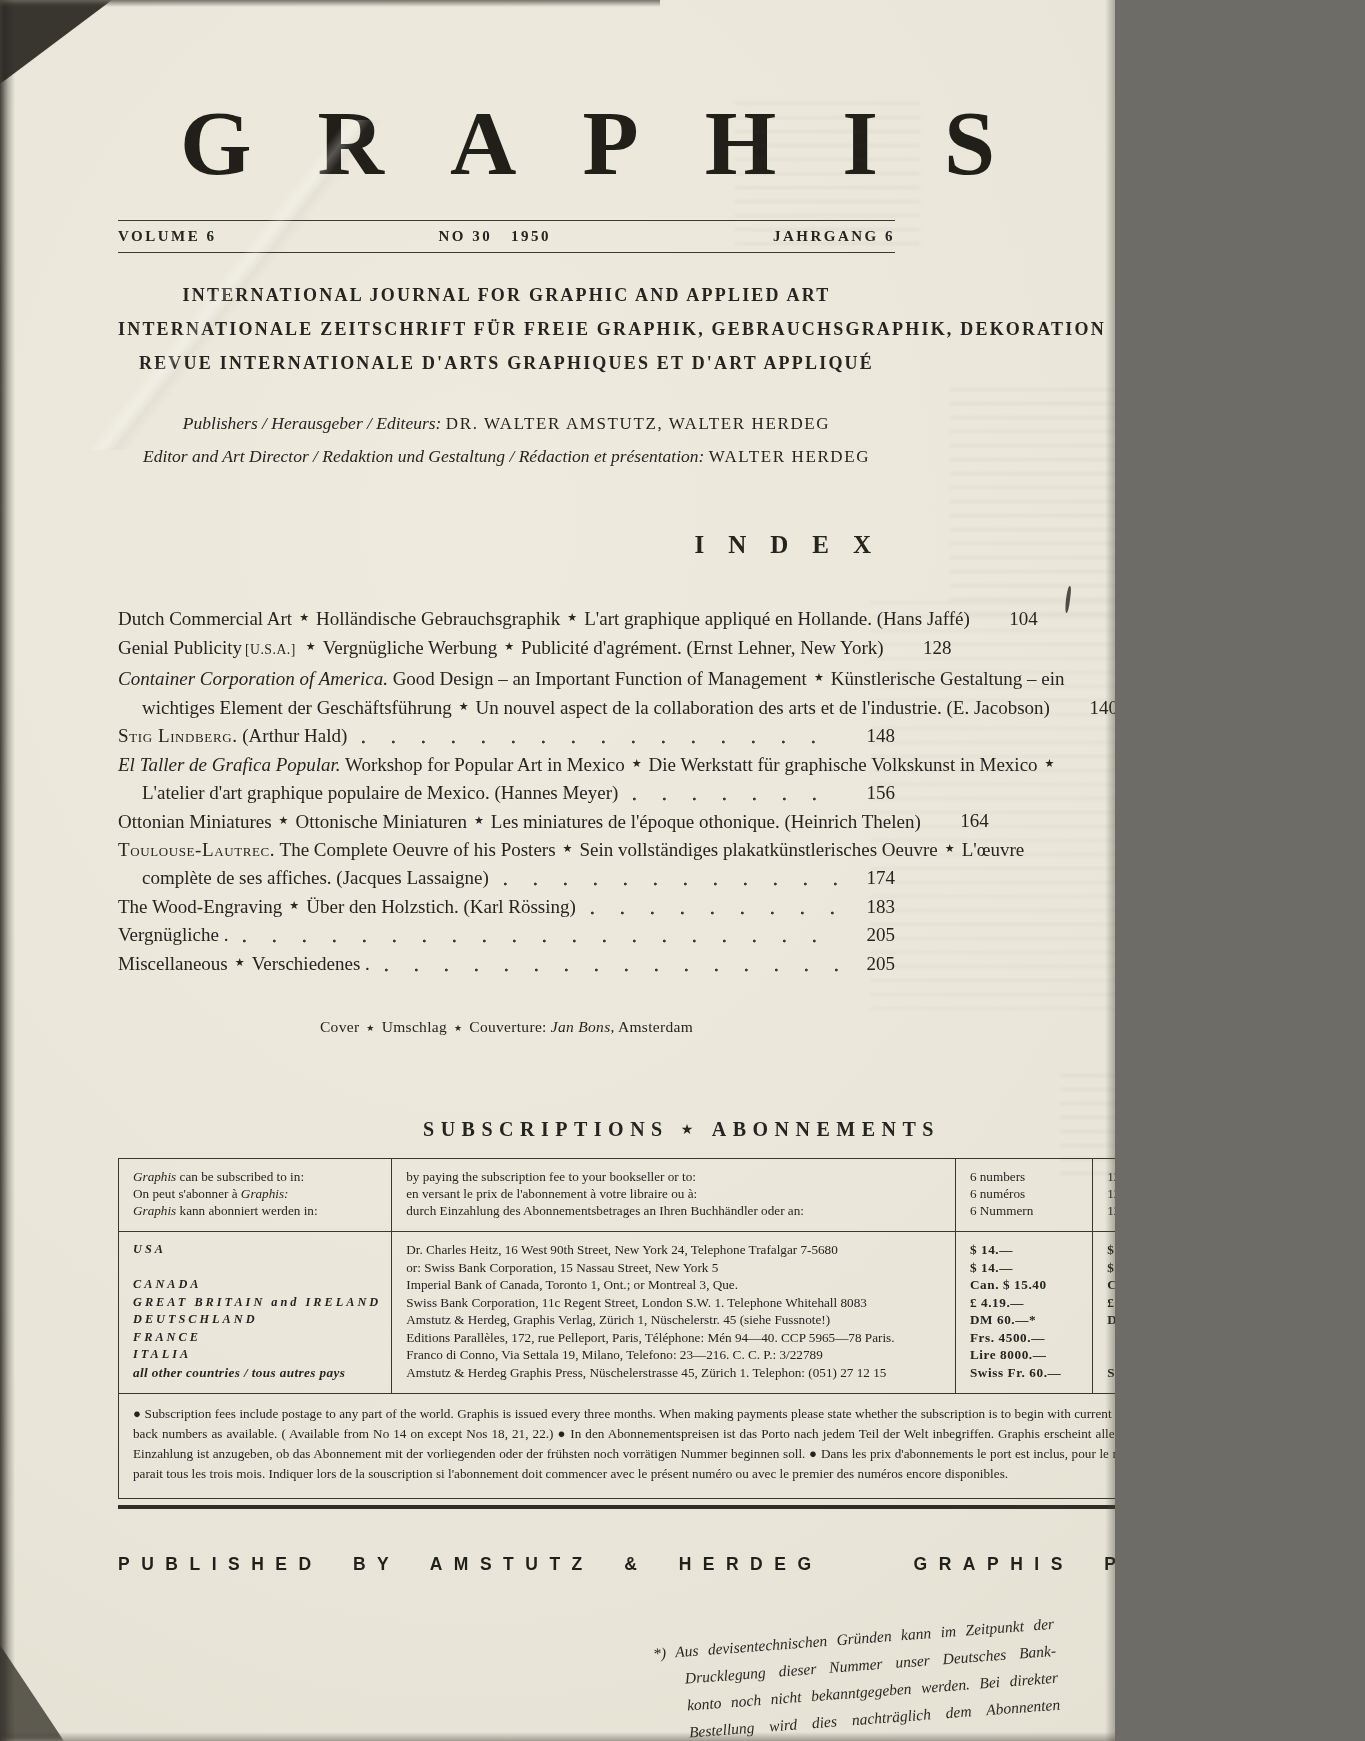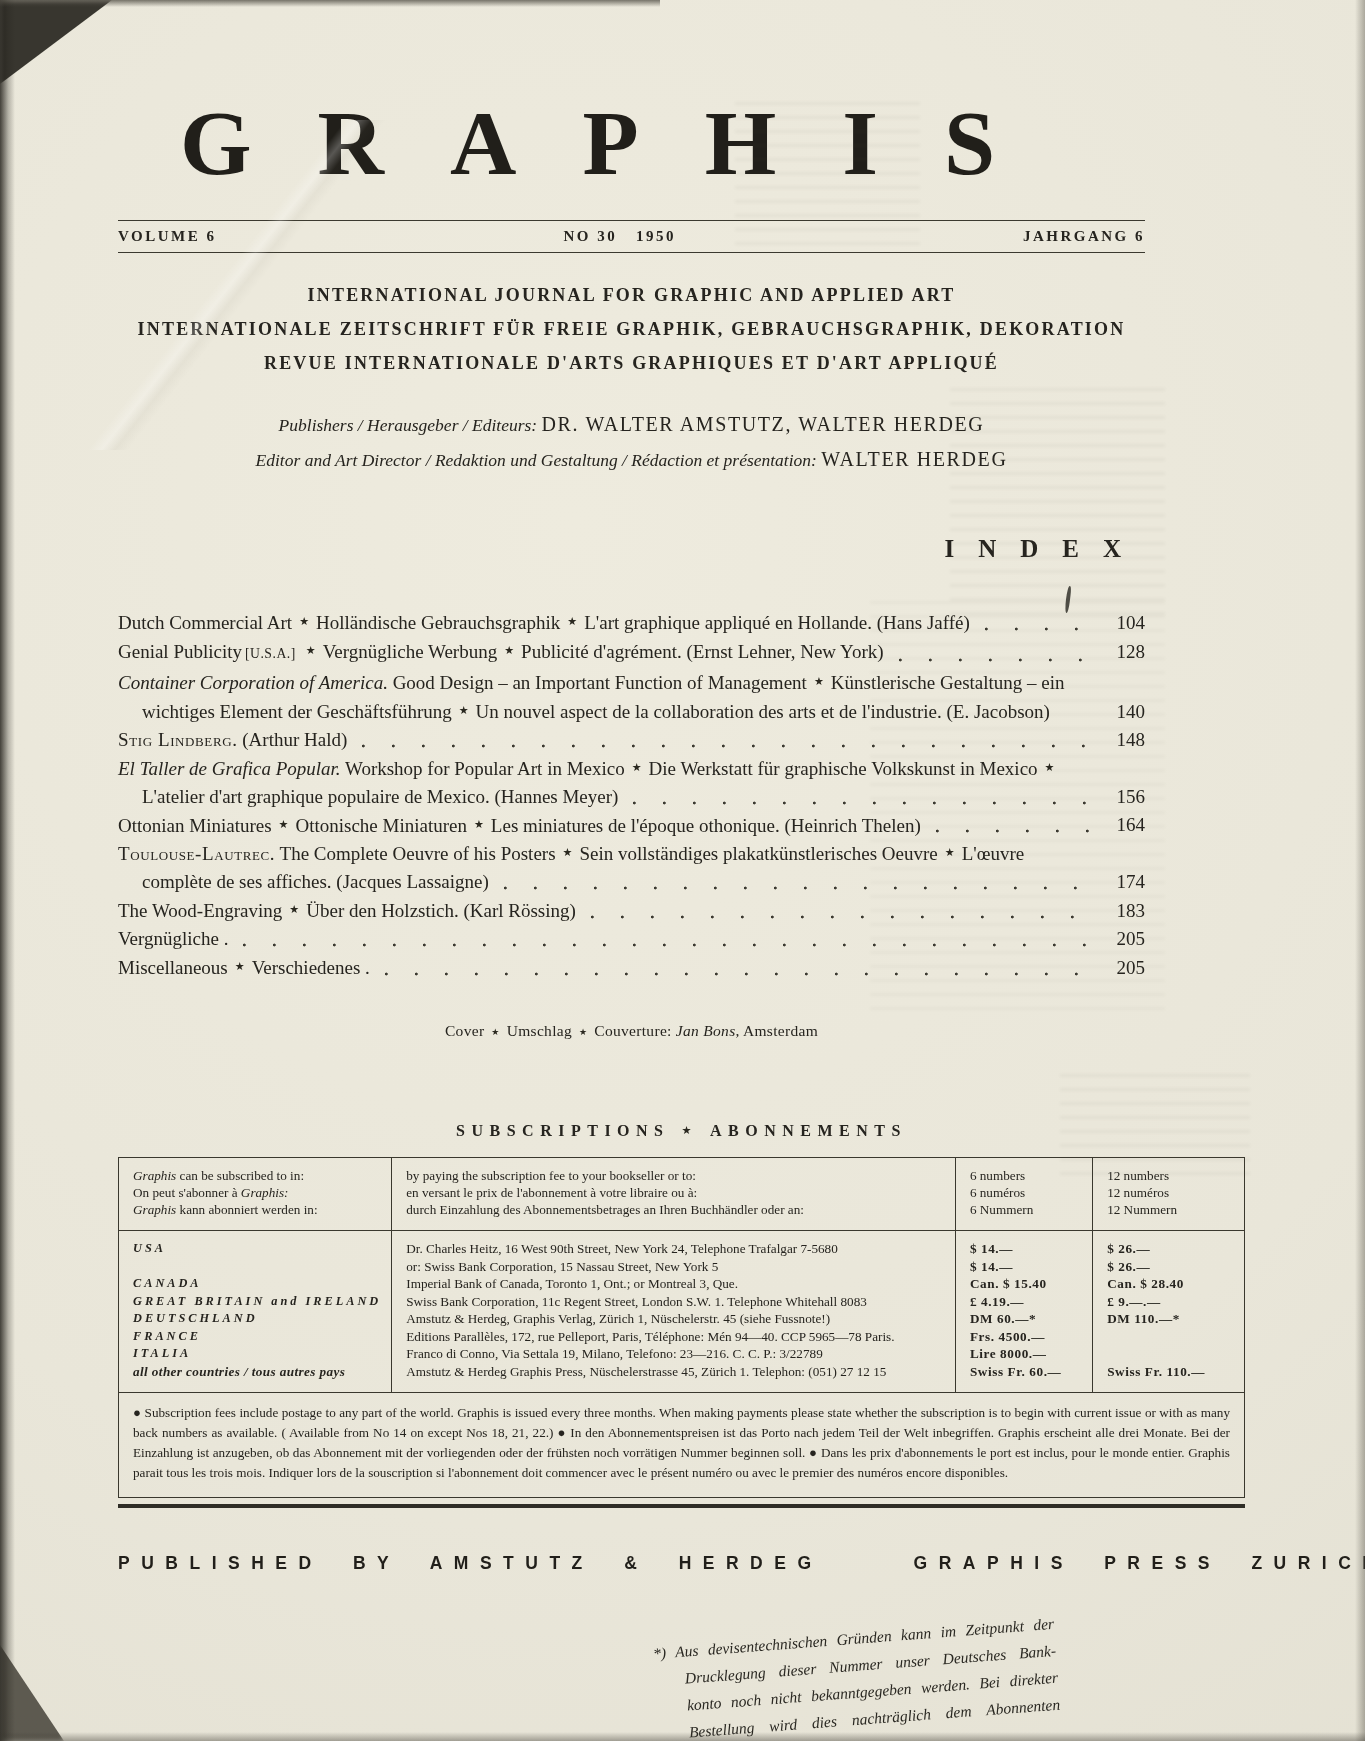--- a/index.html
+++ b/index.html
@@ -1,17 +1,17 @@
 <!DOCTYPE html>
 <html><head>
 <meta charset="utf-8">
 <style>
   html,body{margin:0;padding:0;background:#6e6c66;}
   .page{
-    position:relative;width:1365px;height:1741px;overflow:hidden;
+    position:relative;width:1115px;height:1741px;overflow:hidden;
     background:radial-gradient(130% 105% at 42% 30%, #eeebde 0%, #e9e6d9 55%, #e1ded0 100%);
     font-family:"Liberation Serif",serif;color:#26241f;
   }
   
   .edge-left{position:absolute;left:0;top:0;bottom:0;width:15px;
     background:linear-gradient(90deg,rgba(38,36,30,.85),rgba(38,36,30,.28) 55%,rgba(38,36,30,0));}
   .edge-top{position:absolute;left:0;top:0;width:660px;height:7px;
     background:linear-gradient(180deg,rgba(80,77,68,.75),rgba(80,77,68,0));}
   .edge-right{position:absolute;right:0;top:0;bottom:0;width:10px;
     background:linear-gradient(270deg,rgba(70,67,58,.38),rgba(70,67,58,0));}
@@ -36,40 +36,40 @@
   .vol-row{margin-top:31px;border-top:1.5px solid #3b392f;border-bottom:1.5px solid #3b392f;
     height:31px;display:flex;justify-content:space-between;align-items:center;
     font-size:15px;font-weight:bold;letter-spacing:2.5px;white-space:pre;text-align:center;}
   
   .subtitles{margin-top:25px;text-align:center;}
   .subtitle-line{font-size:18px;font-weight:bold;letter-spacing:2.2px;line-height:34px;white-space:nowrap;}
   
   .credits{margin-top:33px;text-align:center;}
   .credit-line{font-size:17.5px;margin-bottom:12px;white-space:nowrap;}
   .credit-line .run-i{font-style:italic;}
-  .credit-line .run-c{font-style:normal;letter-spacing:1.6px;font-size:20px;}
+  .credit-line .run-c{font-style:normal;letter-spacing:1.6px;font-size:17px;}
   
   .index-heading{margin-top:64px;text-align:right;font-size:25px;font-weight:bold;
     letter-spacing:24px;padding-left:24px;}
   .index-list{margin-top:45px;}
   .idx-line{display:flex;align-items:baseline;white-space:nowrap;line-height:28px;font-size:19px;}
   .idx-line.indent{padding-left:24px;}
   .idx-text{flex:0 0 auto;}
   .idx-fill{flex:1 1 auto;align-self:flex-end;height:6px;margin:0 8px 5px 14px;min-width:0;}
   .idx-fill.on{background-image:radial-gradient(circle at 2.2px 3px,#3c3a31 1.25px,rgba(0,0,0,0) 1.7px);
     background-size:30px 6px;background-repeat:repeat-x;background-position:left bottom;}
   .idx-page{flex:0 0 auto;width:46px;text-align:right;font-size:19px;}
   .run-i{font-style:italic;}
   .run-sc{font-variant:small-caps;letter-spacing:.6px;}
   .run-b{font-size:.72em;letter-spacing:.5px;margin:0 3px;}
   .star{font-family:"DejaVu Sans",sans-serif;font-size:.58em;vertical-align:14%;margin:0 7px;color:#2a281f;}
   
   .cover-line{margin-top:40px;text-align:center;font-size:15.5px;letter-spacing:.3px;}
   
-  .subs-heading{margin-top:82px;text-align:center;font-size:16px;font-weight:bold;letter-spacing:6.5px;}
+  .subs-heading{margin-top:82px;text-align:center;font-size:20px;font-weight:bold;letter-spacing:6.5px;}
   .subs-heading .star{font-size:.7em;margin:0 12px;}
   .sub-table{margin-top:17px;border:1.4px solid #3a382e;}
   .t-head,.t-body{display:grid;grid-template-columns:24.2% 50.1% 12.2% auto;}
   .t-head{border-bottom:1px solid #3a382e;}
   .t-body{border-bottom:1px solid #3a382e;}
   .t-cell{padding:9px 12px 12px 14px;}
   .t-cell + .t-cell{border-left:1px solid #3a382e;}
   .t-line{font-size:13.2px;line-height:17.5px;white-space:nowrap;}
   .t-head .t-line{line-height:17px;}
   .ctry{letter-spacing:3px;font-size:12.3px;font-weight:bold;font-style:italic;}

